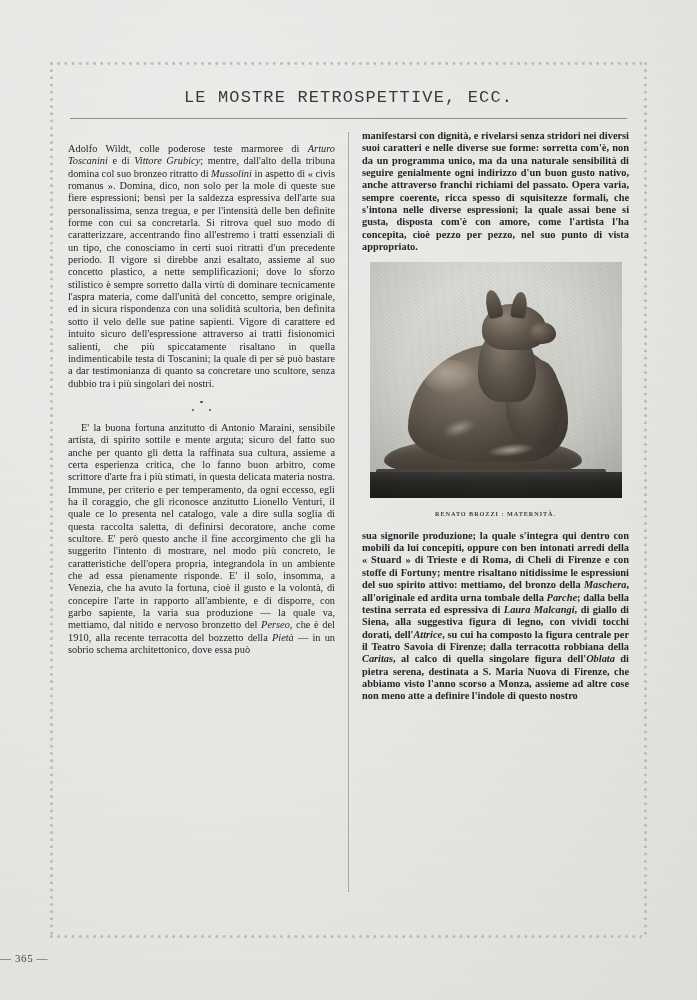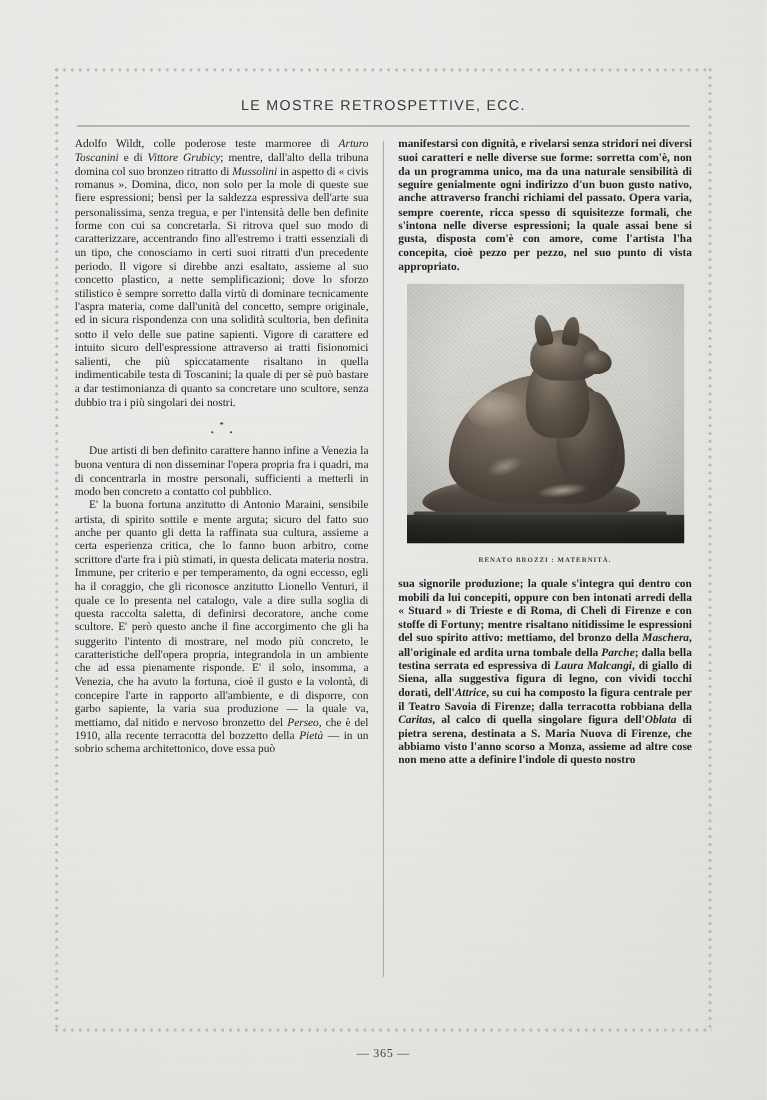--- a/index.html
+++ b/index.html
@@ -59,24 +59,24 @@
   #content {
     position: absolute;
     left: 68px;
     right: 68px;
     top: 82px;
     bottom: 72px;
   }
 
   #running-head {
     text-align: center;
-    font-size: 13px;
+    font-size: 17px;
     letter-spacing: 1.15px;
     color: #3a3a3a;
-    font-family: Liberation Sans, sans-serif;
+    font-family: Liberation Mono, monospace;
     padding-top: 6px;
   }
   #head-rule {
     height: 1px;
     background: #8d8d8a;
     margin: 11px 2px 0 2px;
   }
 
   #columns {
     display: flex;
@@ -85,21 +85,21 @@
   }
   .col {
     width: 268px;
     font-size: 10.35px;
     line-height: 12.35px;
     text-align: justify;
     text-justify: inter-word;
     hyphens: manual;
     color: #262626;
   }
-  #col-left  { padding-right: 13px; }
+  #col-left  { padding-right: 13px; margin-top: 13px; }
   #col-right { padding-left: 13px; font-weight: bold; }
   #col-rule {
     width: 1px;
     background: #a9a9a6;
     margin: 2px 0 0 0;
     flex: 0 0 1px;
   }
 
   .col p {
     margin: 0;
@@ -273,21 +273,21 @@
     letter-spacing: .95px;
     color: #3d3d3d;
     font-family: "Liberation Serif", serif;
   }
 
   
   #folio {
     position: absolute;
     left: 0; right: 0;
     bottom: 36px;
-    text-align: center;
+    text-align: left;
     font-size: 11px;
     color: #454545;
     letter-spacing: .6px;
   }
 </style>
 </head>
 <body>
 
 <div id="page">
   <div id="grain"></div>
@@ -306,21 +306,20 @@
 
       <div class="col" id="col-left">
         <p class="noind">Adolfo Wildt, colle poderose teste marmoree di <i>Arturo Toscanini</i> e di <i>Vittore Grubicy</i>; mentre, dall'alto della tribuna domina col suo bronzeo ritratto di <i>Mussolini</i> in aspetto di « civis romanus ». Domina, dico, non solo per la mole di queste sue fiere espressioni; bensì per la saldezza espressiva dell'arte sua personalissima, senza tregua, e per l'intensità delle ben definite forme con cui sa concretarla. Si ritrova quel suo modo di caratterizzare, accentrando fino all'estremo i tratti essenziali di un tipo, che conosciamo in certi suoi ritratti d'un precedente periodo. Il vigore si direbbe anzi esaltato, assieme al suo concetto plastico, a nette semplificazioni; dove lo sforzo stilistico è sempre sorretto dalla virtù di dominare tecnicamente l'aspra materia, come dall'unità del concetto, sempre originale, ed in sicura rispondenza con una solidità scultoria, ben definita sotto il velo delle sue patine sapienti. Vigore di carattere ed intuito sicuro dell'espressione attraverso ai tratti fisionomici salienti, che più spiccatamente risaltano in quella indimenticabile testa di Toscanini; la quale di per sè può bastare a dar testimonianza di quanto sa concretare uno scultore, senza dubbio tra i più singolari dei nostri.</p>
 
         <div class="dot-sep">
           <span class="d1"></span>
           <span class="d2"></span>
           <span class="d3"></span>
         </div>
 
-        <p>Due artisti di ben definito carattere hanno infine a Venezia la buona ventura di non disseminar l'opera propria fra i quadri, ma di concentrarla in mostre personali, sufficienti a metterli in modo ben concreto a contatto col pubblico.</p>
         <p>E' la buona fortuna anzitutto di Antonio Maraini, sensibile artista, di spirito sottile e mente arguta; sicuro del fatto suo anche per quanto gli detta la raffinata sua cultura, assieme a certa esperienza critica, che lo fanno buon arbitro, come scrittore d'arte fra i più stimati, in questa delicata materia nostra. Immune, per criterio e per temperamento, da ogni eccesso, egli ha il coraggio, che gli riconosce anzitutto Lionello Venturi, il quale ce lo presenta nel catalogo, vale a dire sulla soglia di questa raccolta saletta, di definirsi decoratore, anche come scultore. E' però questo anche il fine accorgimento che gli ha suggerito l'intento di mostrare, nel modo più concreto, le caratteristiche dell'opera propria, integrandola in un ambiente che ad essa pienamente risponde. E' il solo, insomma, a Venezia, che ha avuto la fortuna, cioè il gusto e la volontà, di concepire l'arte in rapporto all'ambiente, e di disporre, con garbo sapiente, la varia sua produzione — la quale va, mettiamo, dal nitido e nervoso bronzetto del <i>Perseo</i>, che è del 1910, alla recente terracotta del bozzetto della <i>Pietà</i> — in un sobrio schema architettonico, dove essa può</p>
       </div>
 
       <div id="col-rule"></div>
 
       <div class="col" id="col-right">
         <p class="noind">manifestarsi con dignità, e rivelarsi senza stridori nei diversi suoi caratteri e nelle diverse sue forme: sorretta com'è, non da un programma unico, ma da una naturale sensibilità di seguire genialmente ogni indirizzo d'un buon gusto nativo, anche attraverso franchi richiami del passato. Opera varia, sempre coerente, ricca spesso di squisitezze formali, che s'intona nelle diverse espressioni; la quale assai bene si gusta, disposta com'è con amore, come l'artista l'ha concepita, cioè pezzo per pezzo, nel suo punto di vista appropriato.</p>
 
         <figure id="plate">
           <div class="plate-img">

